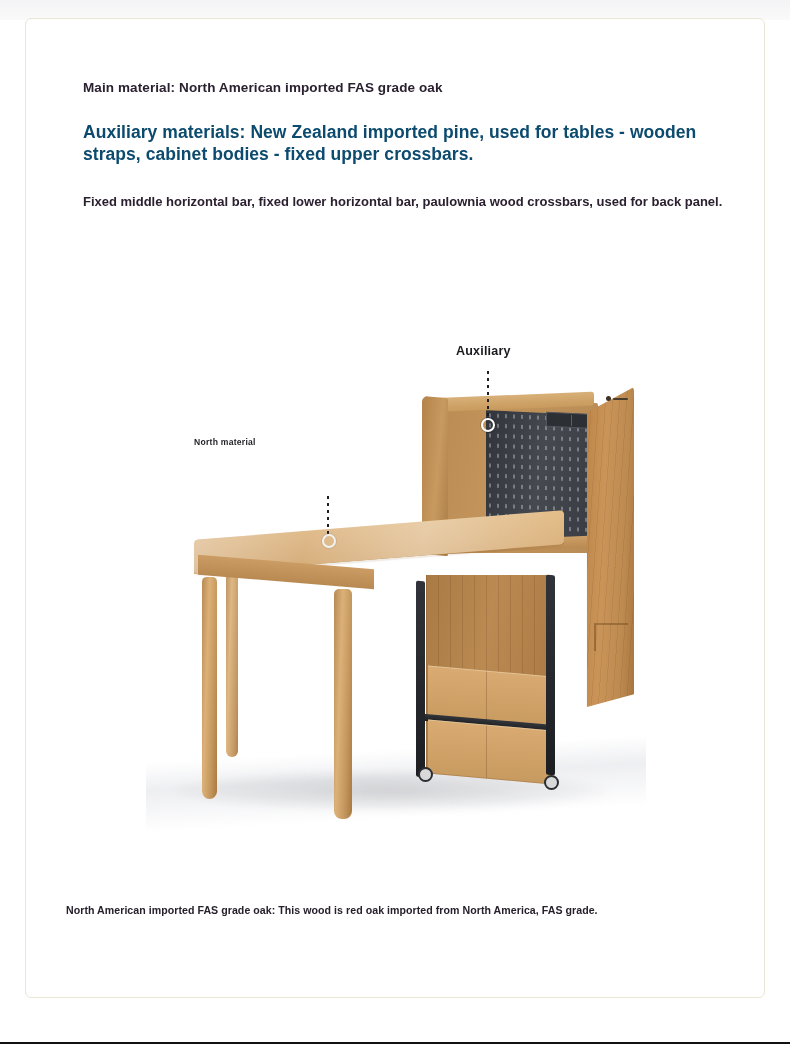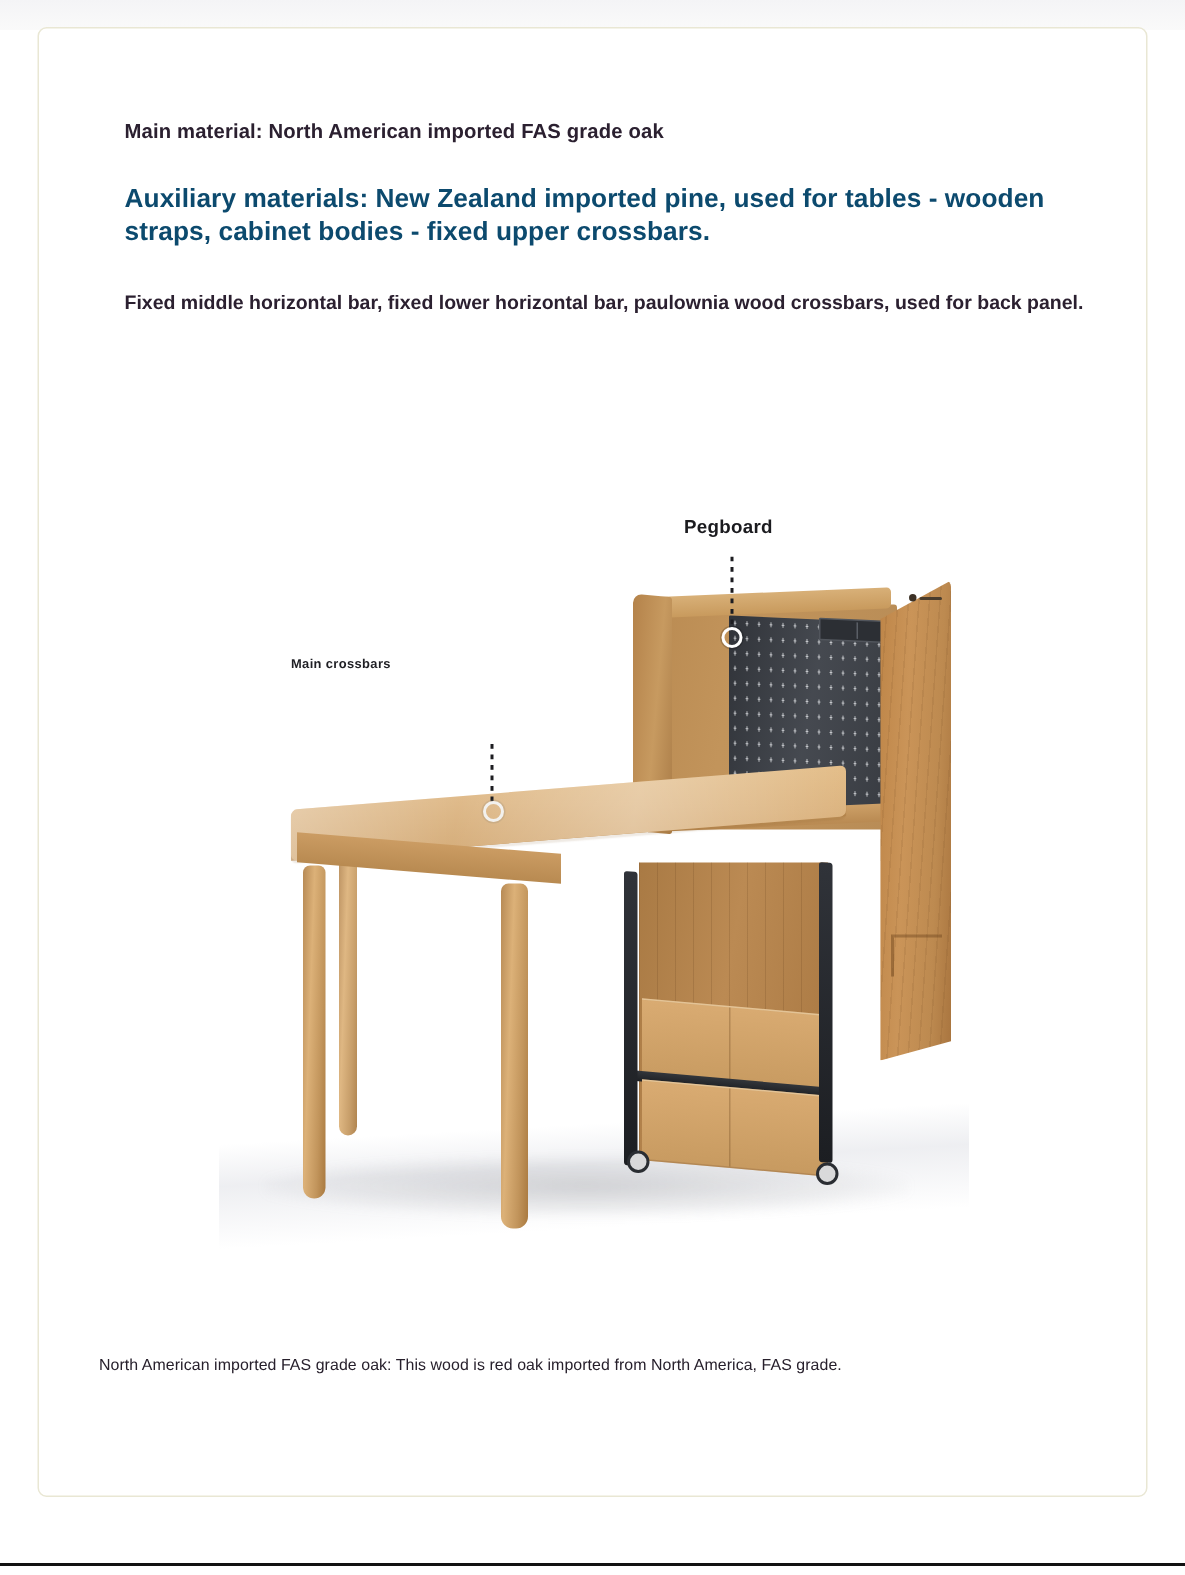--- a/index.html
+++ b/index.html
@@ -239,21 +239,21 @@
   }
   .circled{
     display:inline-block;width:11px;height:11px;line-height:10px;
     border:1px solid #16161a;border-radius:50%;
     font-size:8px;text-align:center;vertical-align:1px;font-weight:normal;
   }
 
   
   .footnote{
     position:absolute;left:40px;top:885px;width:700px;
-    font-size:10.6px;font-weight:normal;color:#27202c;letter-spacing:.05px;
+    font-size:10.6px;font-weight:bold;color:#27202c;letter-spacing:.05px;
   }
 </style>
 </head>
 <body>
 
 <div class="page-top-strip"></div>
 
 <div class="card">
 
   <div class="copy">
@@ -300,27 +300,27 @@
     <div class="desk-edge"></div>
     <div class="desktop">
       <div class="sheen"></div>
     </div>
     <div class="apron"></div>
     <div class="leg front-left"></div>
     <div class="leg front-right"></div>
   </div>
 
   <div class="callout-peg">
-    <div class="label">Pegboard</div>
+    <div class="label">Auxiliary</div>
   </div>
   <div class="dot-line peg"></div>
   <div class="ring peg"></div>
 
   <div class="callout-oak">
-    <div class="eyebrow">Main crossbars</div>
+    <div class="eyebrow">North material</div>
   </div>
   <div class="dot-line oak"></div>
   <div class="ring oak"></div>
 
   <div class="footnote">North American imported FAS grade oak: This wood is red oak imported from North America, FAS grade.</div>
 
 </div>
 
 <div class="bottom-rule"></div>
 

